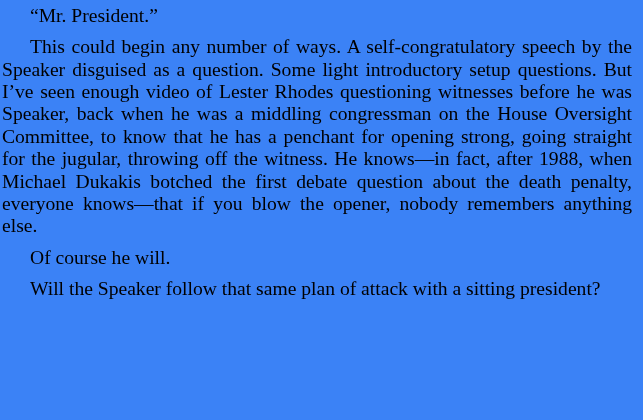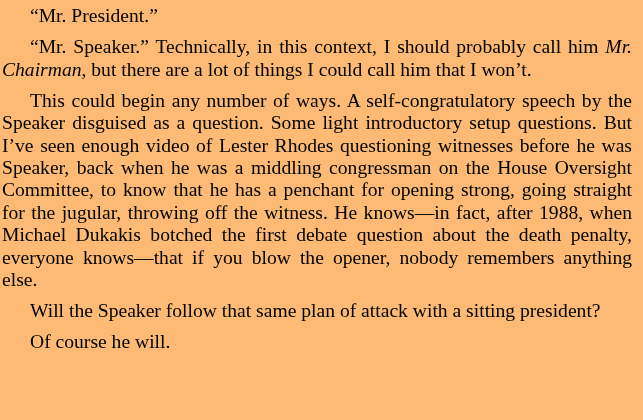--- a/index.html
+++ b/index.html
@@ -14,38 +14,37 @@
   }
   .page {
     box-sizing: border-box;
     width: 643px;
     height: 420px;
     padding: 5px 11px 0 2px;
     font-family: "Liberation Serif", "DejaVu Serif", serif;
     font-size: 19.6px;
     line-height: 22.4px;
     color: #000000;
-    background: #fdba74;
+    background: #3b82f6;
   }
   .para {
     margin: 0 0 8.8px 0;
     text-align: justify;
     text-indent: 28px;
   }
   .italic {
     font-style: italic;
   }
 </style>
 </head>
 <body>
 
 <div class="page">
   <p class="para"><span>“Mr. President.”</span></p>
 
-  <p class="para"><span>“Mr. Speaker.” Technically, in this context, I should probably call him </span><span class="italic">Mr. Chairman</span><span>, but there are a lot of things I could call him that I won’t.</span></p>
 
   <p class="para"><span>This could begin any number of ways. A self-congratulatory speech by the Speaker disguised as a question. Some light introductory setup questions. But I’ve seen enough video of Lester Rhodes questioning witnesses before he was Speaker, back when he was a middling congressman on the House Oversight Committee, to know that he has a penchant for opening strong, going straight for the jugular, throwing off the witness. He knows—in fact, after 1988, when Michael Dukakis botched the first debate question about the death penalty, everyone knows—that if you blow the opener, nobody remembers anything else.</span></p>
 
+  <p class="para"><span>Of course he will.</span></p>
+
   <p class="para"><span>Will the Speaker follow that same plan of attack with a sitting president?</span></p>
-
-  <p class="para"><span>Of course he will.</span></p>
 
 </div>
 
 </body></html>

